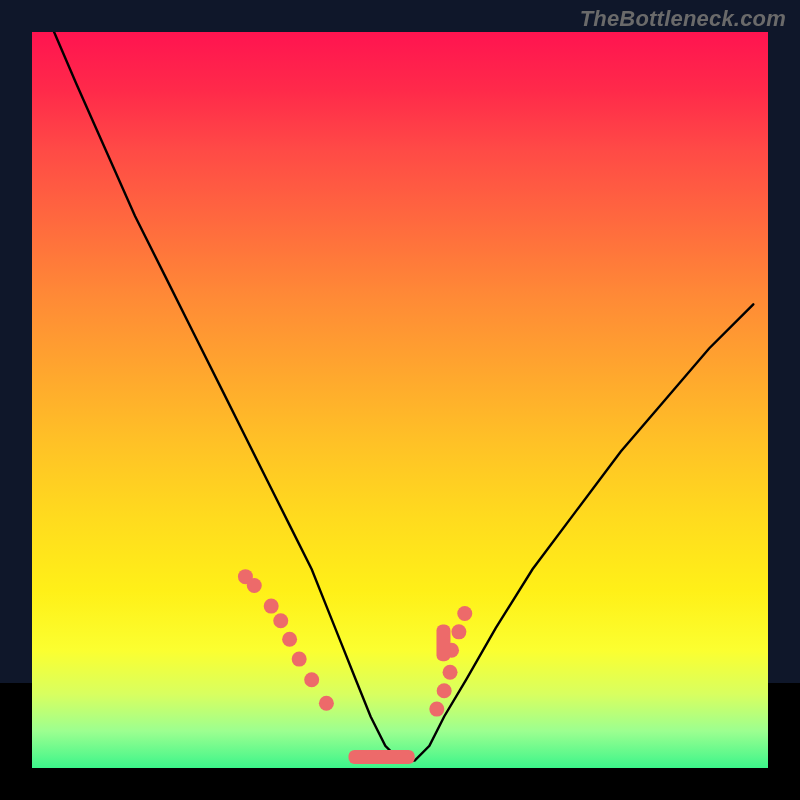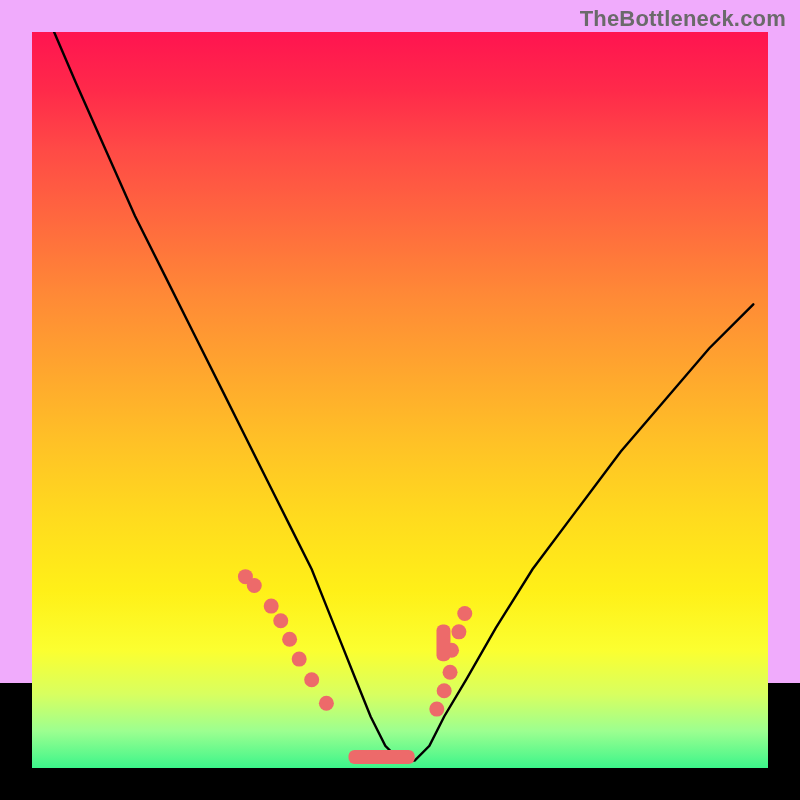--- a/index.html
+++ b/index.html
@@ -9,21 +9,22 @@
     height: 800px;
     background: #000;
     overflow: hidden;
   }
   .frame {
     position: absolute;
     left: 0;
     top: 0;
     width: 800px;
     height: 683px;
-    background: #f0abfc;
+    background: #0f172a;
+    font-style: italic;
   }
   .plot {
     position: absolute;
     left: 32px;
     top: 32px;
     width: 736px;
     height: 736px;
     background: linear-gradient(to bottom,
       #ff1450 0%,
       #ff2a4a 8%,

